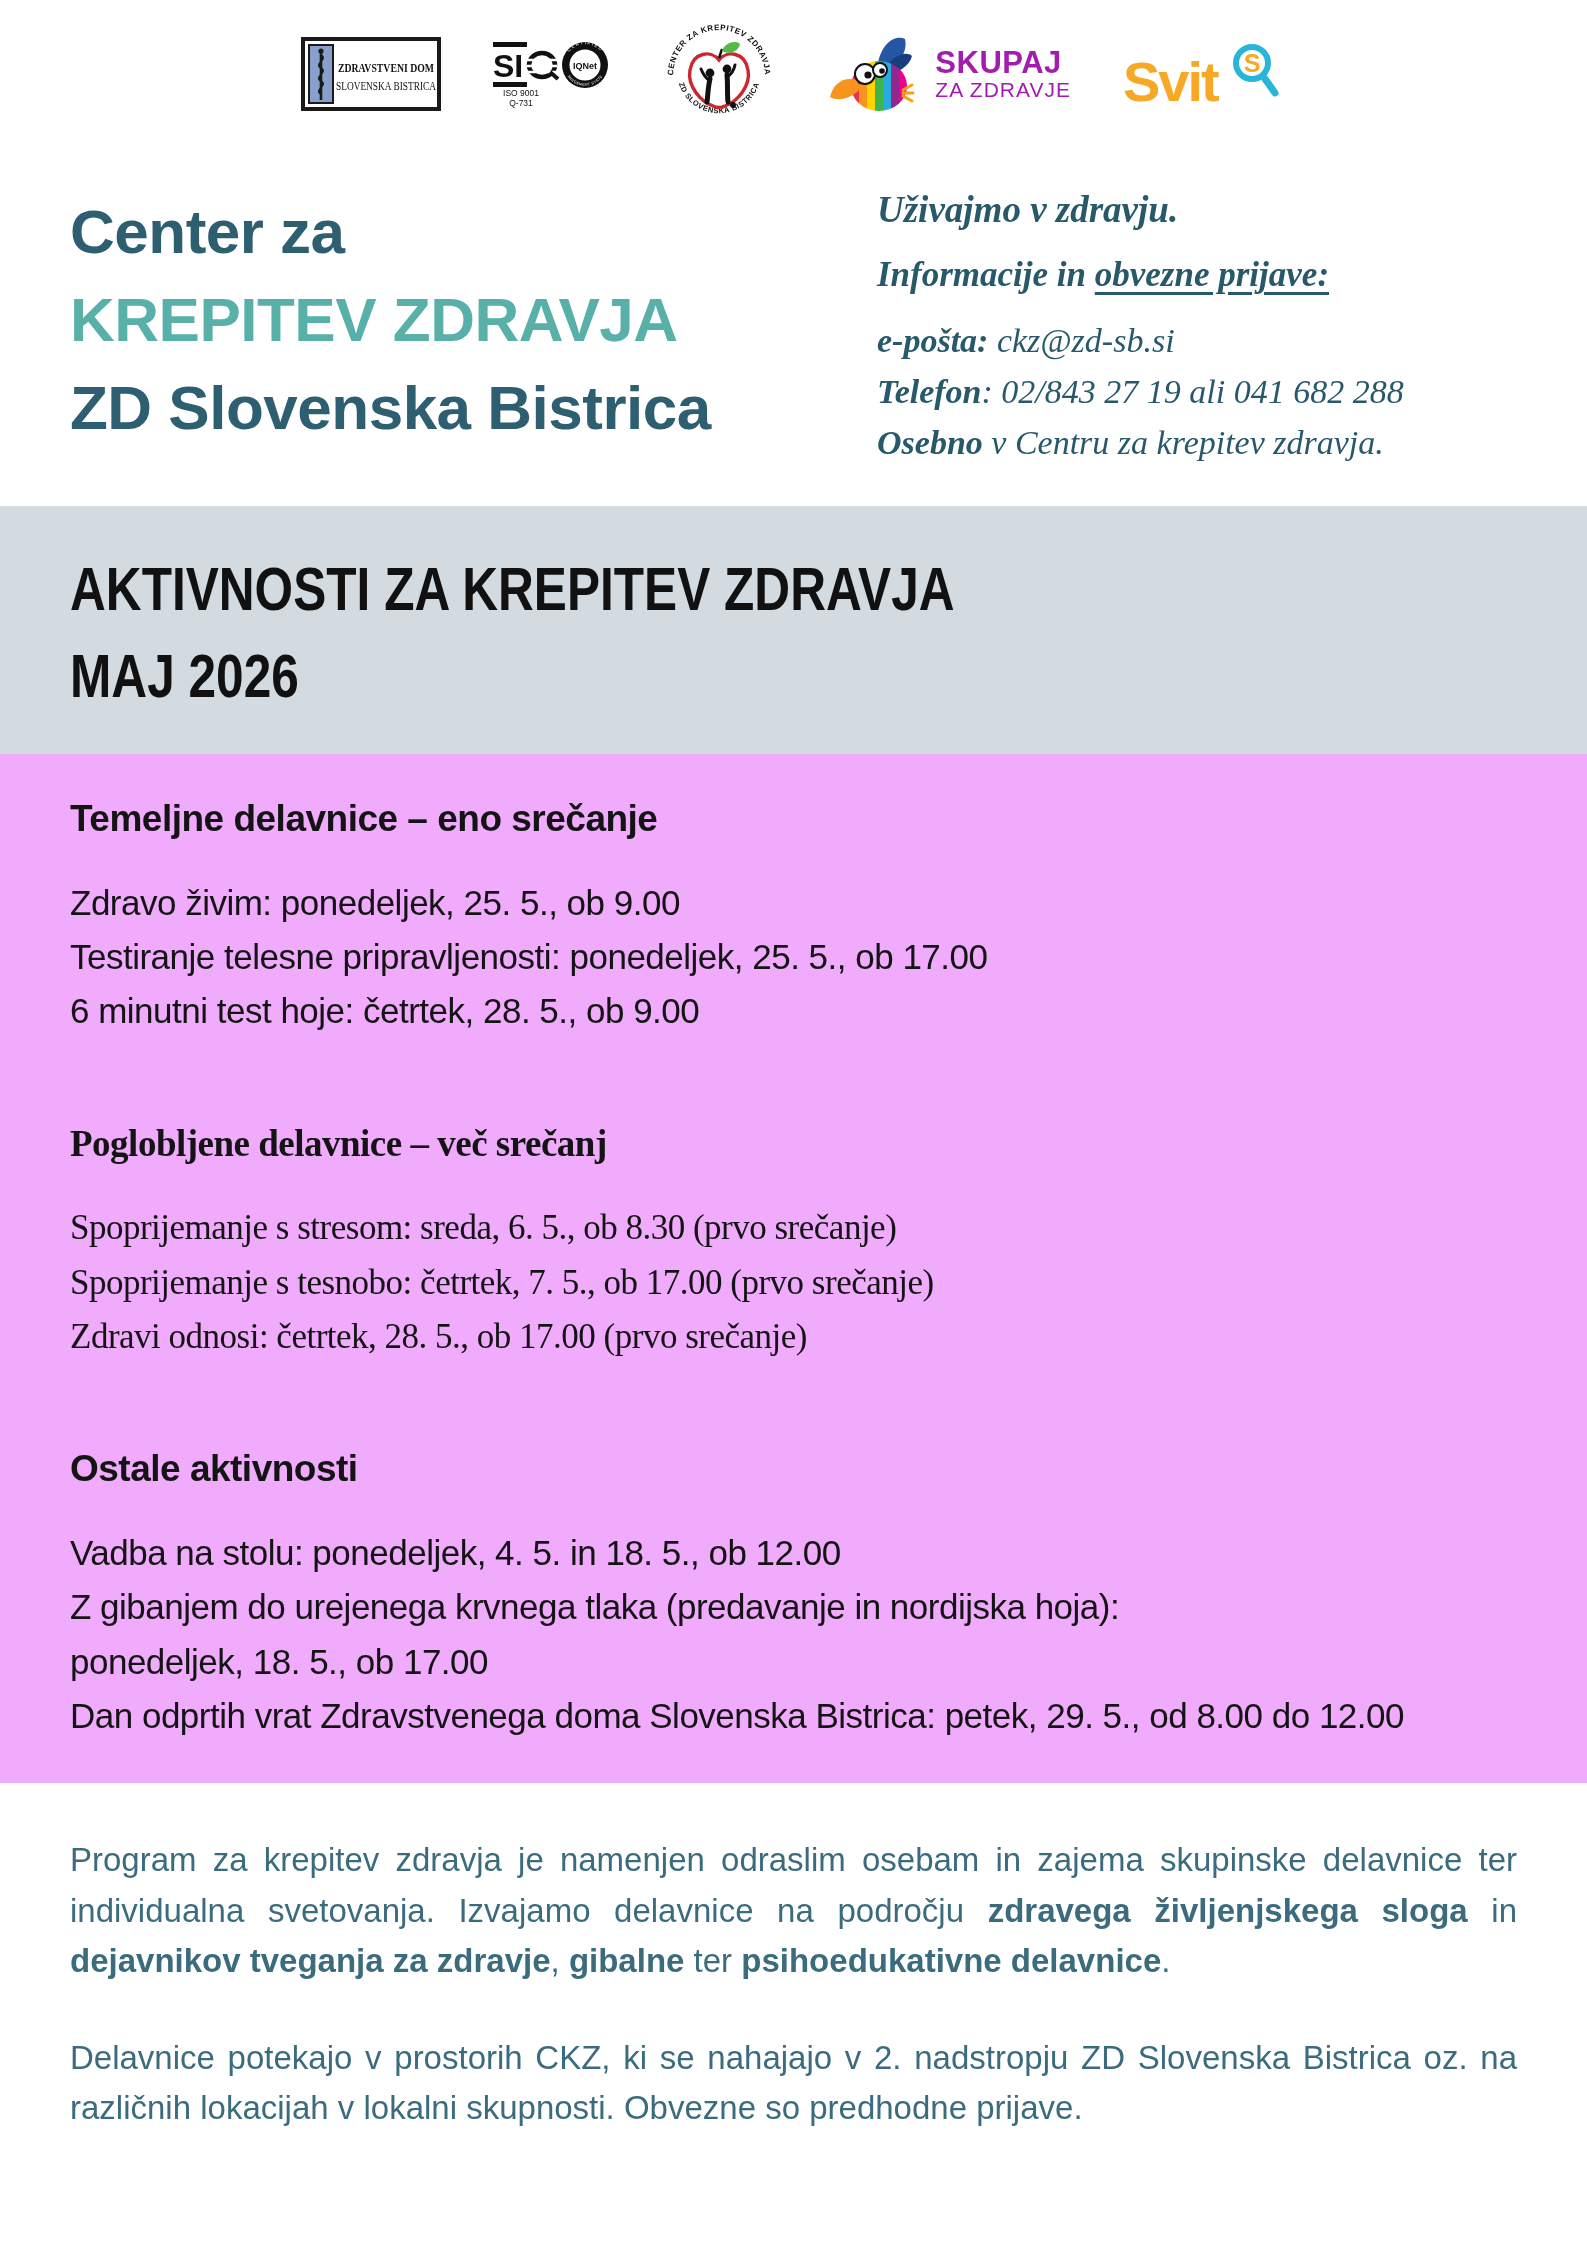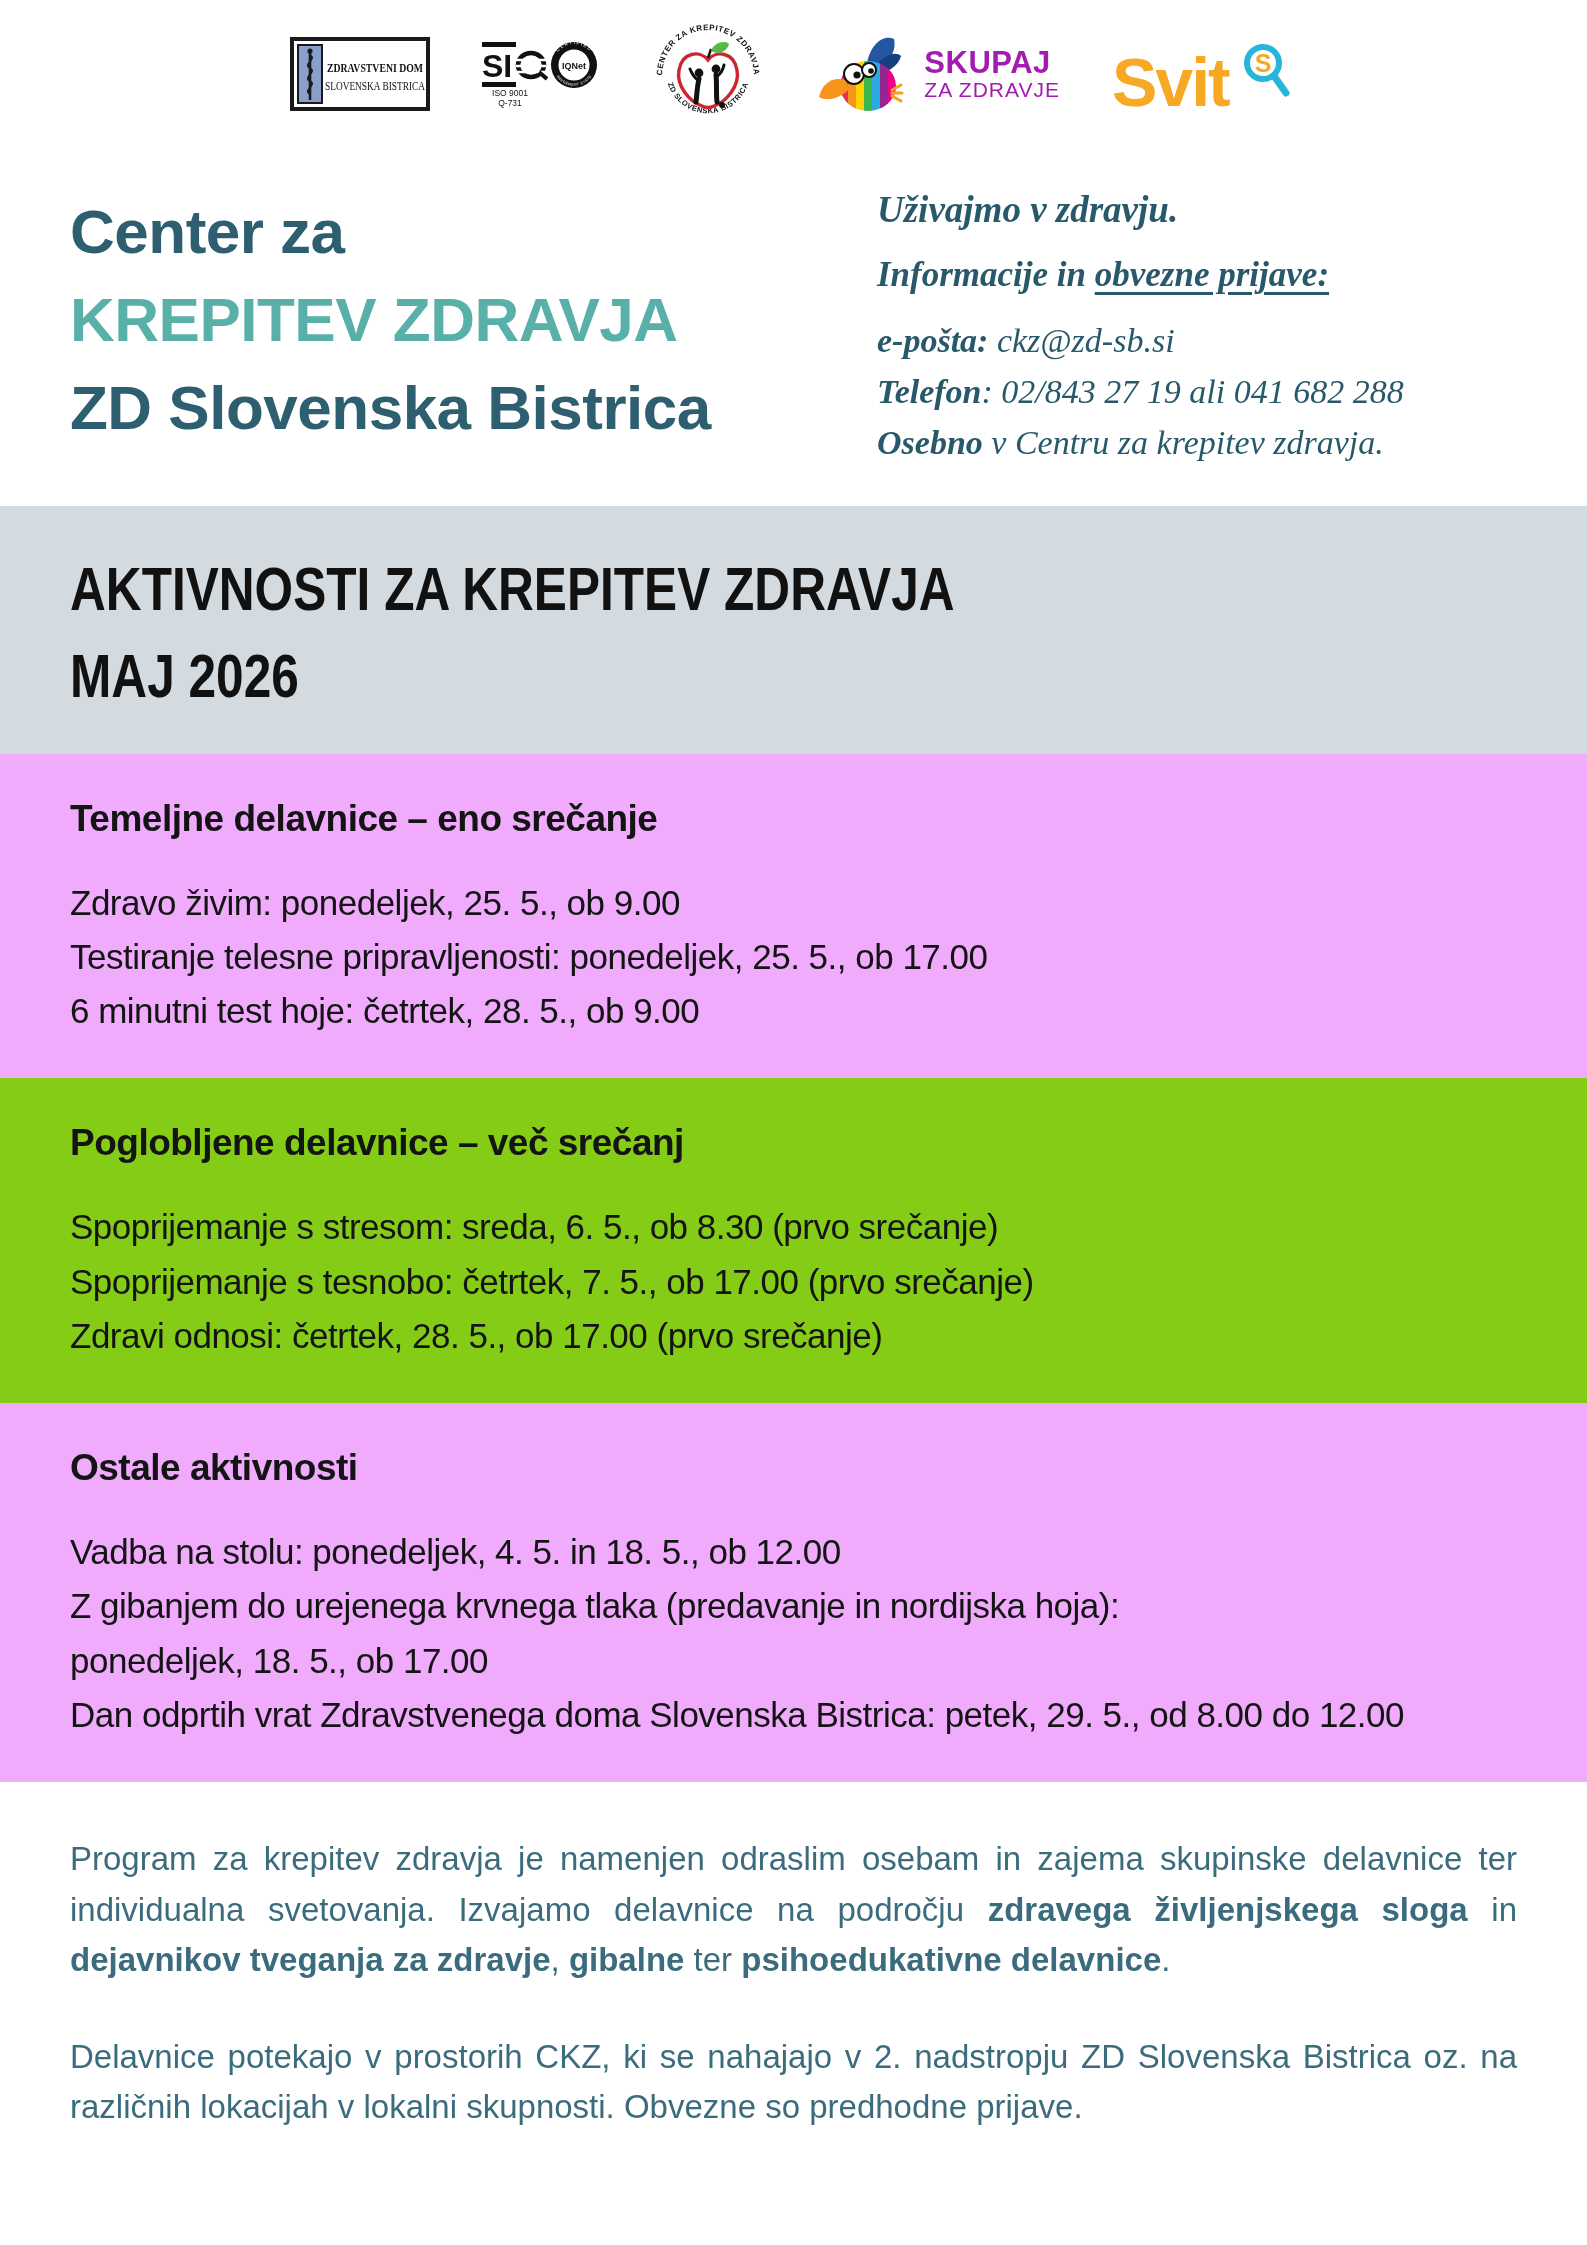--- a/index.html
+++ b/index.html
@@ -7,35 +7,35 @@
   .page {
     width:1587px; height:2245px; margin:0 auto; background:#ffffff;
     position:relative; overflow:hidden;
   }
   
   .logo-row { display:flex; align-items:center; justify-content:center; gap:52px; padding-top:18px; height:130px; }
   .logo { display:flex; align-items:center; }
   .skupaj-text { margin-left:12px; color:#a21caf; line-height:1.05; }
   .skupaj-l1 { font-size:31px; font-weight:bold; letter-spacing:0.5px; }
   .skupaj-l2 { font-size:21px; font-weight:normal; letter-spacing:1px; }
-  .svit-word { font-size:68px; font-weight:bold; color:#f7a824; letter-spacing:-2px; line-height:1; margin-top:16px; }
+  .svit-word { font-size:56px; font-weight:bold; color:#f7a824; letter-spacing:-2px; line-height:1; margin-top:16px; }
   
   .title-area { display:flex; align-items:flex-start; padding:58px 70px 0 70px; }
   .title-left { flex:1; font-weight:bold; font-size:62px; line-height:1.42; letter-spacing:-0.5px; }
   .t-dark { color:#2e5f70; }
   .t-light { color:#58b0a9; }
   .title-right { width:640px; font-family:"Liberation Serif", serif; font-style:italic; color:#27596b; }
   .slogan { font-size:37px; font-weight:bold; margin-bottom:24px; }
   .info-line { font-size:35px; font-weight:bold; margin-bottom:20px; }
   .info-underline { text-decoration:underline; text-decoration-thickness:3px; text-underline-offset:6px; }
   .contact-line { font-size:34px; line-height:1.5; }
   .contact-line strong { font-weight:bold; }
   
   .band { padding:44px 70px 40px 70px; }
-  .band-gray { background:#84cc16; }
+  .band-gray { background:#f0abfc;font-family:Liberation Serif, serif; }
   .band-cream { background:#f0abfc; }
   .banner { margin-top:38px; background:#d3dbe1; padding:40px 70px 34px 70px; }
   .banner h1 {
     font-size:62px; line-height:1.4; color:#111111; font-weight:700;
     transform:scaleX(0.8); transform-origin:left center; white-space:nowrap; letter-spacing:0;
   }
   .band h2 { font-size:37px; font-weight:700; color:#141414; margin-bottom:36px; letter-spacing:-0.5px; }
   .band p.item { font-size:35px; line-height:1.55; color:#141414; letter-spacing:-0.5px; }
   
   .footer { padding:52px 70px 0 70px; color:#3b6c7e; }

